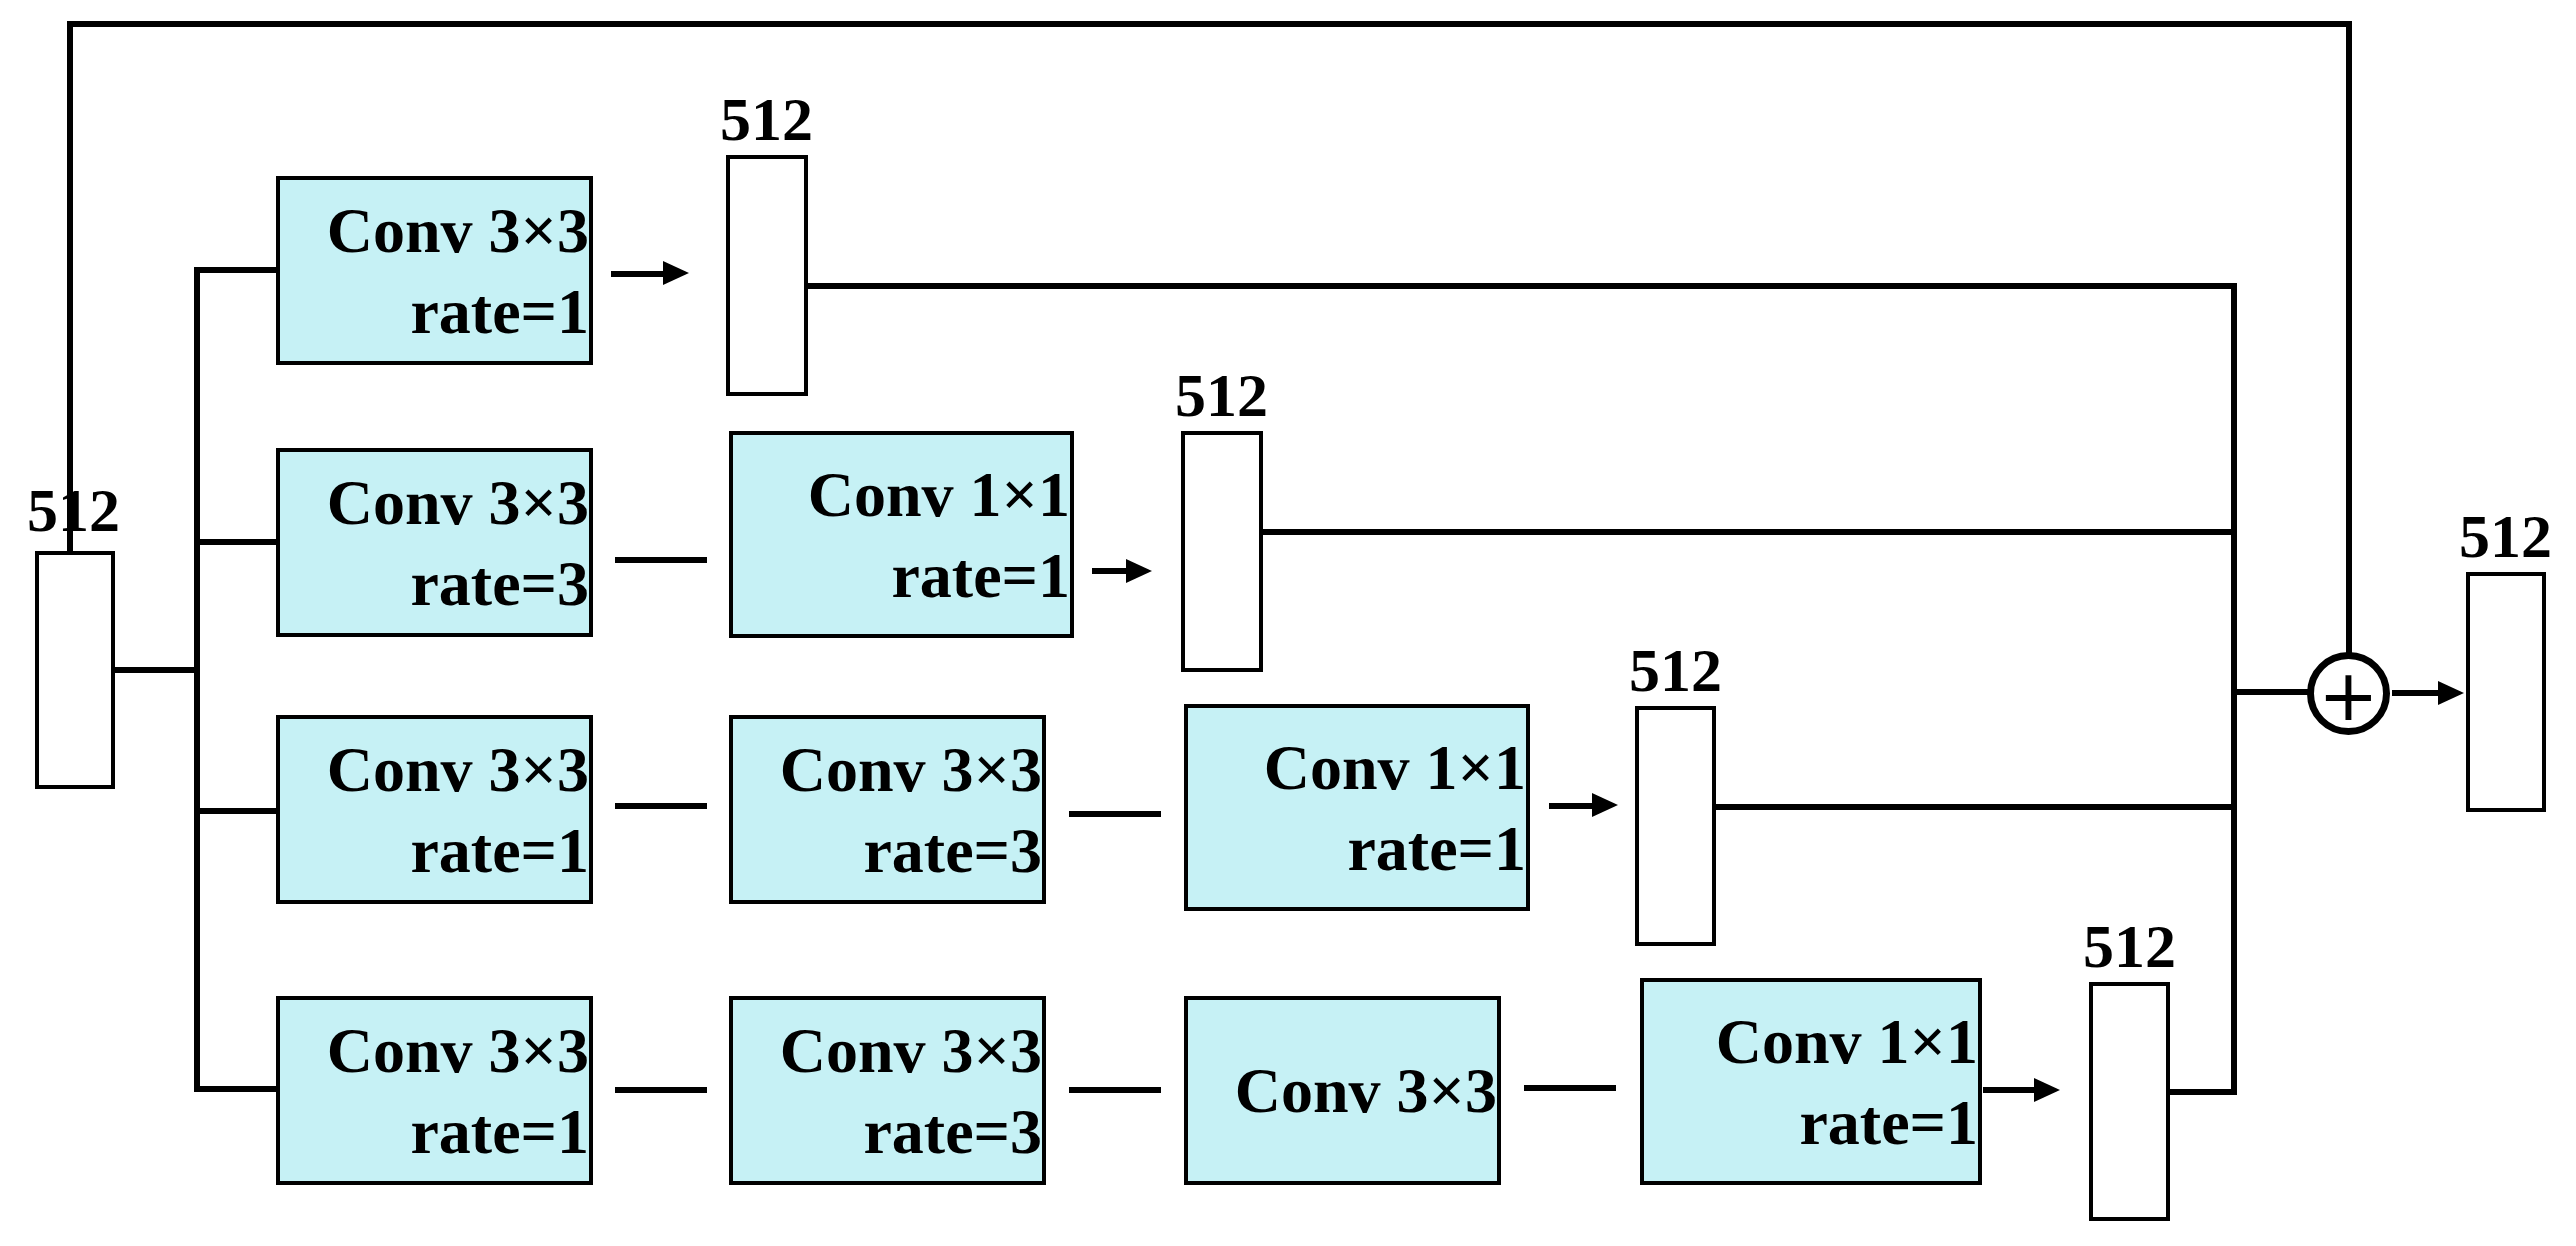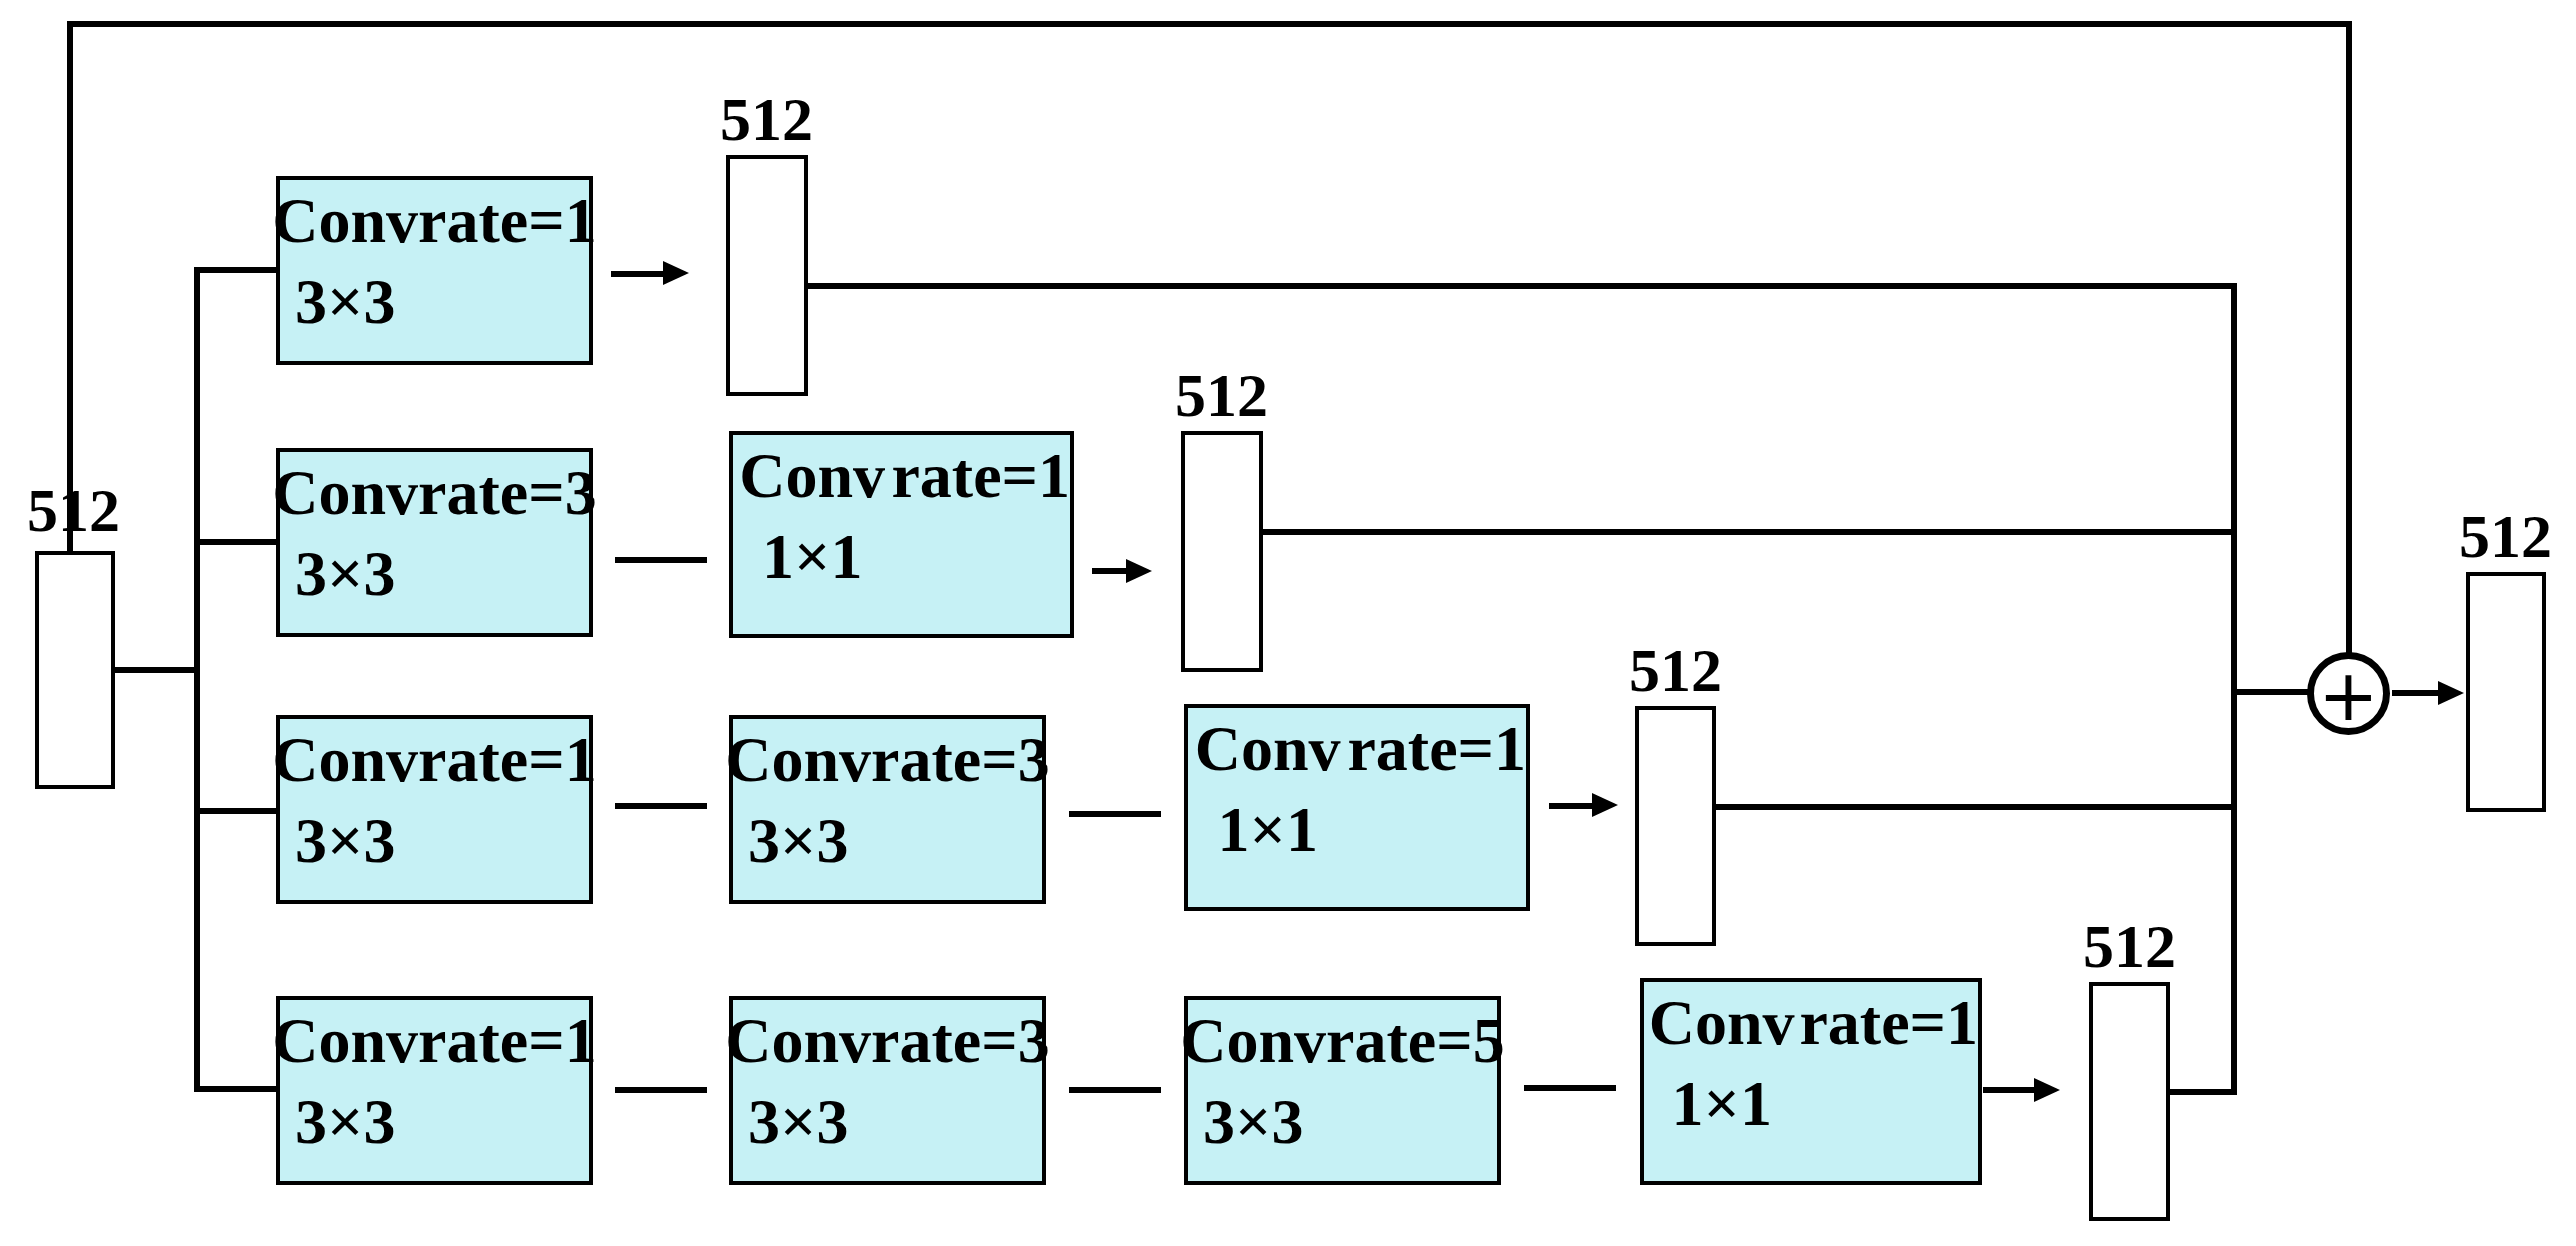--- a/index.html
+++ b/index.html
@@ -8,21 +8,21 @@
     --bg:#ffffff;
   }
   html,body{margin:0;padding:0;background:var(--bg);}
   .canvas{
     position:relative;width:2576px;height:1246px;background:var(--bg);
     overflow:hidden;font-family:"Liberation Serif",serif;
   }
   .ln{position:absolute;background:var(--line);}
   .conv-box{
     position:absolute;background:var(--box-fill);border:4.6px solid var(--line);
-    box-sizing:border-box;display:flex;flex-direction:row;align-items:flex-start;
+    box-sizing:border-box;display:flex;flex-direction:column;align-items:flex-end;
     justify-content:center;text-align:center;color:#000;
     font-weight:bold;font-size:64px;line-height:81px;
   }
   .bar{
     position:absolute;background:#fff;border:4.6px solid var(--line);
     box-sizing:border-box;
   }
   .lbl{
     position:absolute;width:147px;text-align:center;color:#000;
     font-weight:bold;font-size:62px;line-height:66px;white-space:nowrap;
@@ -111,21 +111,20 @@
     <div>rate=1</div>
   </div>
   <div class="ln" style="left:615px;top:1087px;width:92px;height:5.5px;"></div>
   <div class="conv-box" style="left:729px;top:996px;width:317px;height:189px;">
     <div>Conv 3×3</div>
     <div>rate=3</div>
   </div>
   <div class="ln" style="left:1069px;top:1087px;width:92px;height:5.5px;"></div>
   <div class="conv-box" style="left:1184px;top:996px;width:317px;height:189px;">
     <div>Conv 3×3</div>
-    <div>rate=5</div>
   </div>
   <div class="ln" style="left:1524px;top:1085px;width:92px;height:5.5px;"></div>
   <div class="conv-box" style="left:1640px;top:978px;width:342px;height:207px;">
     <div>Conv 1×1</div>
     <div>rate=1</div>
   </div>
   <div class="ln" style="left:1983px;top:1087px;width:51px;height:5.5px;"></div>
   <div class="head" style="left:2034px;top:1078px;"></div>
   <div class="lbl" style="left:2056px;top:913px;">512</div>
   <div class="bar" style="left:2089px;top:982px;width:81px;height:239px;"></div>

